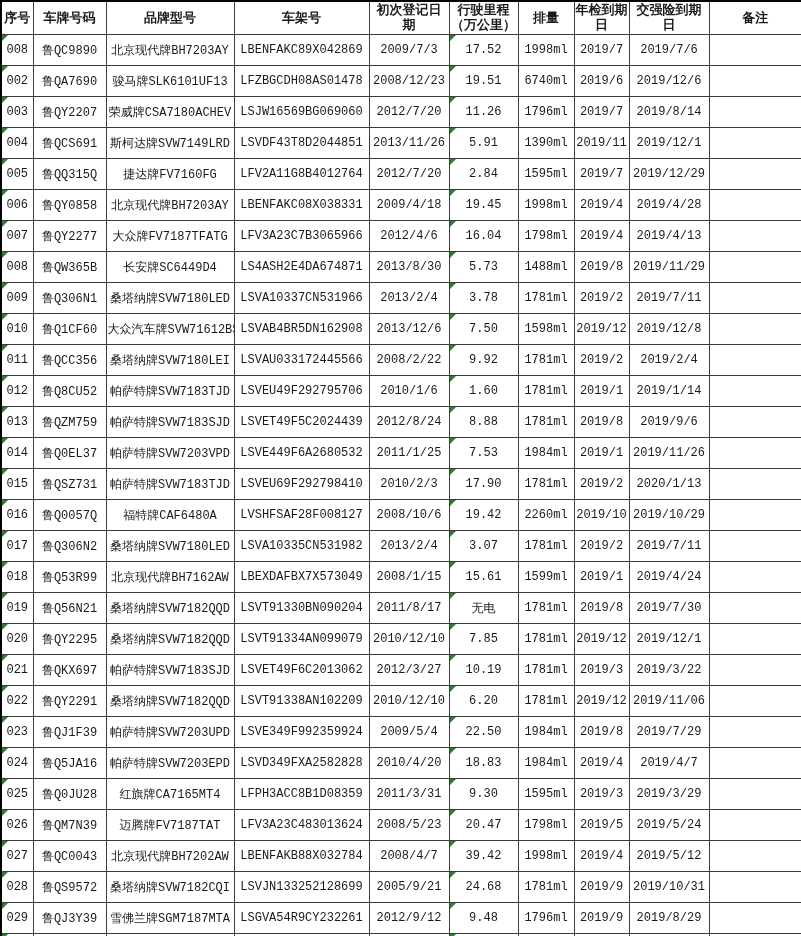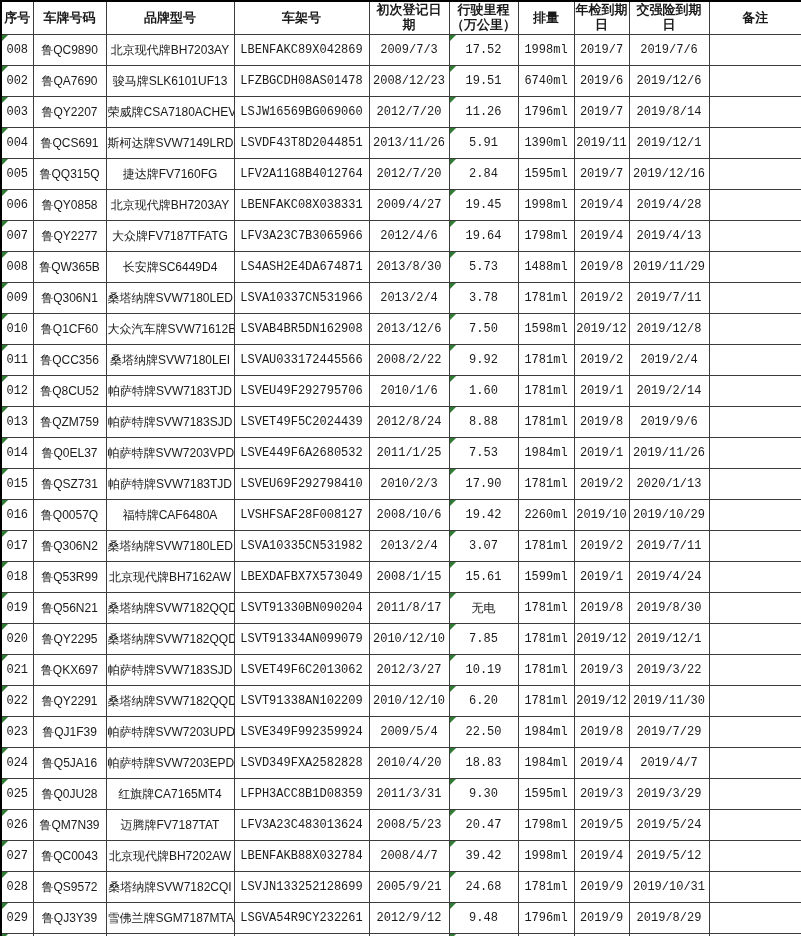--- a/index.html
+++ b/index.html
@@ -28,21 +28,21 @@
   table.grid th{
     font-weight:bold;
     font-size:13px;
     white-space:normal;
     line-height:1.15;
     height:32px;
     font-family:"Liberation Sans","DejaVu Sans",sans-serif;
   }
   table.grid td{font-size:12px;height:30px;}
   td.col-brand{font-size:11.5px;}
-  td.col-plate, td.col-brand{font-family:Liberation Sans, sans-serif;}
+  td.col-plate, td.col-brand{font-family:Liberation Mono, monospace;}
   .tri{
     position:absolute;top:0;left:0;
     width:0;height:0;
     border-top:6px solid #2e7d32;
     border-right:6px solid transparent;
     pointer-events:none;
   }
   
   col.c-index{width:32px;}  col.c-plate{width:73px;}
   col.c-brand{width:128px;} col.c-vin{width:135px;}
@@ -132,42 +132,42 @@
         </tr>
         <tr>
           <td class="col-index"><span class="tri"></span><span>005</span></td>
           <td class="col-plate"><span>鲁QQ315Q</span></td>
           <td class="col-brand"><span>捷达牌FV7160FG</span></td>
           <td class="col-vin"><span>LFV2A11G8B4012764</span></td>
           <td class="col-first-reg"><span>2012/7/20</span></td>
           <td class="col-mileage"><span class="tri"></span><span>2.84</span></td>
           <td class="col-displacement"><span>1595ml</span></td>
           <td class="col-inspect-due"><span>2019/7</span></td>
-          <td class="col-insure-due"><span>2019/12/16</span></td>
+          <td class="col-insure-due"><span>2019/12/29</span></td>
           <td class="col-remark"><span></span></td>
         </tr>
         <tr>
           <td class="col-index"><span class="tri"></span><span>006</span></td>
           <td class="col-plate"><span>鲁QY0858</span></td>
           <td class="col-brand"><span>北京现代牌BH7203AY</span></td>
           <td class="col-vin"><span>LBENFAKC08X038331</span></td>
-          <td class="col-first-reg"><span>2009/4/27</span></td>
+          <td class="col-first-reg"><span>2009/4/18</span></td>
           <td class="col-mileage"><span class="tri"></span><span>19.45</span></td>
           <td class="col-displacement"><span>1998ml</span></td>
           <td class="col-inspect-due"><span>2019/4</span></td>
           <td class="col-insure-due"><span>2019/4/28</span></td>
           <td class="col-remark"><span></span></td>
         </tr>
         <tr>
           <td class="col-index"><span class="tri"></span><span>007</span></td>
           <td class="col-plate"><span>鲁QY2277</span></td>
           <td class="col-brand"><span>大众牌FV7187TFATG</span></td>
           <td class="col-vin"><span>LFV3A23C7B3065966</span></td>
           <td class="col-first-reg"><span>2012/4/6</span></td>
-          <td class="col-mileage"><span class="tri"></span><span>19.64</span></td>
+          <td class="col-mileage"><span class="tri"></span><span>16.04</span></td>
           <td class="col-displacement"><span>1798ml</span></td>
           <td class="col-inspect-due"><span>2019/4</span></td>
           <td class="col-insure-due"><span>2019/4/13</span></td>
           <td class="col-remark"><span></span></td>
         </tr>
         <tr>
           <td class="col-index"><span class="tri"></span><span>008</span></td>
           <td class="col-plate"><span>鲁QW365B</span></td>
           <td class="col-brand"><span>长安牌SC6449D4</span></td>
           <td class="col-vin"><span>LS4ASH2E4DA674871</span></td>
@@ -216,21 +216,21 @@
         </tr>
         <tr>
           <td class="col-index"><span class="tri"></span><span>012</span></td>
           <td class="col-plate"><span>鲁Q8CU52</span></td>
           <td class="col-brand"><span>帕萨特牌SVW7183TJD</span></td>
           <td class="col-vin"><span>LSVEU49F292795706</span></td>
           <td class="col-first-reg"><span>2010/1/6</span></td>
           <td class="col-mileage"><span class="tri"></span><span>1.60</span></td>
           <td class="col-displacement"><span>1781ml</span></td>
           <td class="col-inspect-due"><span>2019/1</span></td>
-          <td class="col-insure-due"><span>2019/2/14</span></td>
+          <td class="col-insure-due"><span>2019/1/14</span></td>
           <td class="col-remark"><span></span></td>
         </tr>
         <tr>
           <td class="col-index"><span class="tri"></span><span>013</span></td>
           <td class="col-plate"><span>鲁QZM759</span></td>
           <td class="col-brand"><span>帕萨特牌SVW7183SJD</span></td>
           <td class="col-vin"><span>LSVET49F5C2024439</span></td>
           <td class="col-first-reg"><span>2012/8/24</span></td>
           <td class="col-mileage"><span class="tri"></span><span>8.88</span></td>
           <td class="col-displacement"><span>1781ml</span></td>
@@ -300,21 +300,21 @@
         </tr>
         <tr>
           <td class="col-index"><span class="tri"></span><span>019</span></td>
           <td class="col-plate"><span>鲁Q56N21</span></td>
           <td class="col-brand"><span>桑塔纳牌SVW7182QQD</span></td>
           <td class="col-vin"><span>LSVT91330BN090204</span></td>
           <td class="col-first-reg"><span>2011/8/17</span></td>
           <td class="col-mileage"><span class="tri"></span><span>无电</span></td>
           <td class="col-displacement"><span>1781ml</span></td>
           <td class="col-inspect-due"><span>2019/8</span></td>
-          <td class="col-insure-due"><span>2019/8/30</span></td>
+          <td class="col-insure-due"><span>2019/7/30</span></td>
           <td class="col-remark"><span></span></td>
         </tr>
         <tr>
           <td class="col-index"><span class="tri"></span><span>020</span></td>
           <td class="col-plate"><span>鲁QY2295</span></td>
           <td class="col-brand"><span>桑塔纳牌SVW7182QQD</span></td>
           <td class="col-vin"><span>LSVT91334AN099079</span></td>
           <td class="col-first-reg"><span>2010/12/10</span></td>
           <td class="col-mileage"><span class="tri"></span><span>7.85</span></td>
           <td class="col-displacement"><span>1781ml</span></td>
@@ -336,21 +336,21 @@
         </tr>
         <tr>
           <td class="col-index"><span class="tri"></span><span>022</span></td>
           <td class="col-plate"><span>鲁QY2291</span></td>
           <td class="col-brand"><span>桑塔纳牌SVW7182QQD</span></td>
           <td class="col-vin"><span>LSVT91338AN102209</span></td>
           <td class="col-first-reg"><span>2010/12/10</span></td>
           <td class="col-mileage"><span class="tri"></span><span>6.20</span></td>
           <td class="col-displacement"><span>1781ml</span></td>
           <td class="col-inspect-due"><span>2019/12</span></td>
-          <td class="col-insure-due"><span>2019/11/30</span></td>
+          <td class="col-insure-due"><span>2019/11/06</span></td>
           <td class="col-remark"><span></span></td>
         </tr>
         <tr>
           <td class="col-index"><span class="tri"></span><span>023</span></td>
           <td class="col-plate"><span>鲁QJ1F39</span></td>
           <td class="col-brand"><span>帕萨特牌SVW7203UPD</span></td>
           <td class="col-vin"><span>LSVE349F992359924</span></td>
           <td class="col-first-reg"><span>2009/5/4</span></td>
           <td class="col-mileage"><span class="tri"></span><span>22.50</span></td>
           <td class="col-displacement"><span>1984ml</span></td>

